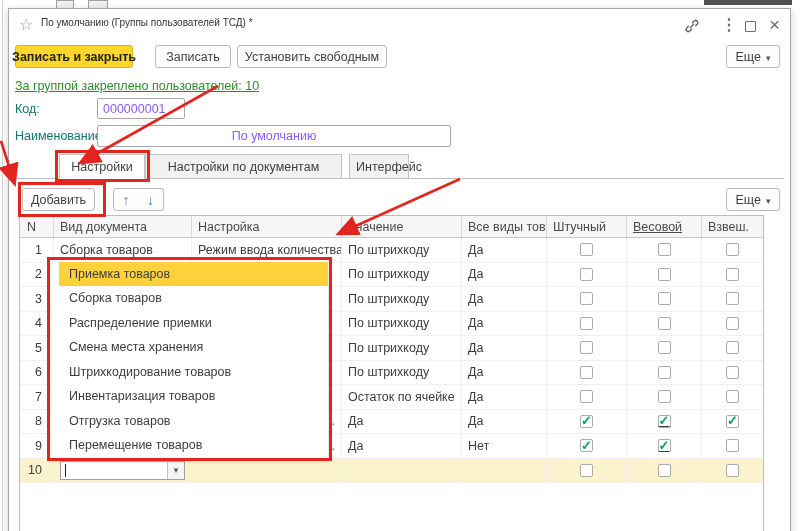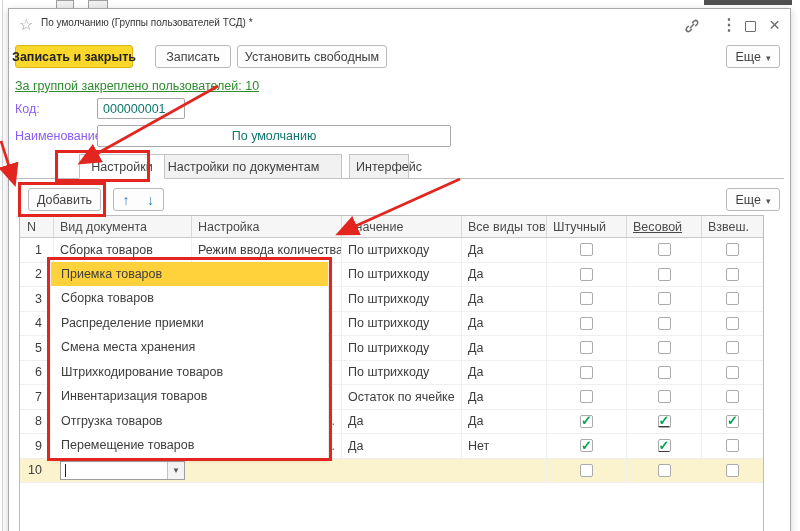--- a/index.html
+++ b/index.html
@@ -34,33 +34,33 @@
   .btn-primary{background:var(--primary-yellow);border-color:#d8b713;font-weight:bold;color:#222;}
   .b-saveclose{left:6px;top:36px;width:118px;}
   .b-save{left:146px;top:36px;width:76px;}
   .b-free{left:228px;top:36px;width:150px;}
   .b-more-top{right:10px;top:36px;width:54px;}
   .more-arrow{font-size:9px;color:#555;margin-left:5px;padding-top:2px;}
 
   .grp-link{position:absolute;left:6px;top:70px;font-size:12.5px;color:var(--link-green);
             text-decoration:underline;cursor:pointer;}
 
-  .fld-label{position:absolute;left:6px;font-size:12.5px;color:#8b5cf6;}
+  .fld-label{position:absolute;left:6px;font-size:12.5px;color:#0f766e;}
   .lab-code{top:93px;} .lab-name{top:120px;}
   .inp{position:absolute;left:88px;height:21px;border:1px solid #a8a8a8;border-radius:2px;
-       font-family:"Liberation Sans",sans-serif;font-size:12.5px;color:#0f766e;padding:0 5px;background:#fff;}
+       font-family:"Liberation Sans",sans-serif;font-size:12.5px;color:#8b5cf6;padding:0 5px;background:#fff;}
   .inp-code{top:89px;width:88px;} .inp-name{top:116px;width:354px;height:22px;text-align:center;}
 
   .tabline{position:absolute;left:0px;top:169px;width:775px;border-bottom:1px solid #bdbdbd;}
   .tab{position:absolute;top:145px;height:25px;font-size:12.5px;display:flex;align-items:center;
        justify-content:center;cursor:pointer;border:1px solid #c3c3c3;background:#f1f1f1;color:#3f3f3f;}
-  .tab.active{background:#fff;border-bottom:1px solid #fff;z-index:2;margin-left:20px;}
+  .tab.active{background:#fff;border-bottom:1px solid #fff;z-index:2;}
   .tab1{left:50px;width:86px;} .tab2{left:136px;width:197px;} .tab3{left:340px;width:60px;padding-left:20px;}
 
-  .b-add{left:19px;top:179px;width:73px;}
+  .b-add{left:13px;top:179px;width:73px;}
   .b-up{left:104px;top:179px;width:26px;border-top-right-radius:0;border-bottom-right-radius:0;}
   .b-down{left:129px;top:179px;width:26px;border-left:none;border-top-left-radius:0;border-bottom-left-radius:0;}
   .mv{color:var(--arrow-blue);font-weight:bold;font-size:14px;}
   .b-more-grid{right:10px;top:179px;width:54px;}
 
   
   .grid{position:absolute;left:10px;top:206px;width:745px;height:334px;border:1px solid #bdbdbd;
         border-bottom:none;background:#fff;font-size:12.5px;}
   .hrow{display:flex;height:22px;background:#f6f6f6;border-bottom:1px solid #c9c9c9;color:#4a4a4a;}
   .hcell{display:flex;align-items:center;padding:0 6px;border-right:1px solid #d9d9d9;overflow:hidden;
@@ -81,21 +81,21 @@
   .cb{width:13px;height:13px;border:1px solid #ababab;border-radius:2px;background:#fff;cursor:pointer;
       display:flex;align-items:center;justify-content:center;font-size:13px;font-weight:bold;
       color:var(--check-green);line-height:10px;}
   .combo{display:flex;width:133px;height:19px;border:1px solid #9e9e9e;background:#fff;cursor:text;}
   .caret-line{width:1px;height:13px;background:#222;margin:2px 0 0 4px;}
   .combo-btn{margin-left:auto;width:17px;border:none;border-left:1px solid #c2c2c2;background:#f4f4f4;
              font-size:9px;color:#555;cursor:pointer;display:flex;align-items:center;justify-content:center;}
 
   
   .popup{position:absolute;left:42px;top:252.5px;width:277px;height:196px;background:#fff;z-index:5;
-         box-shadow:1px 2px 5px rgba(0,0,0,.15);}
+         box-shadow:1px 2px 5px rgba(0,0,0,.15);padding-left:8px;}
   .pitem{height:24.5px;display:flex;align-items:center;padding-left:10px;font-size:12.5px;color:#3d3d3d;
          cursor:pointer;white-space:nowrap;}
   .pitem.sel{background:var(--selected-yellow);}
 
   
   .ann{position:absolute;border:3px solid var(--accent-red);z-index:8;pointer-events:none;}
   .ann-tab{left:46px;top:141px;width:95px;height:32px;}
   .ann-add{left:9px;top:173px;width:88px;height:35px;}
   .ann-dd{left:38px;top:248px;width:285px;height:204px;}
   .arrows{position:absolute;left:0;top:0;width:800px;height:531px;z-index:9;pointer-events:none;}

